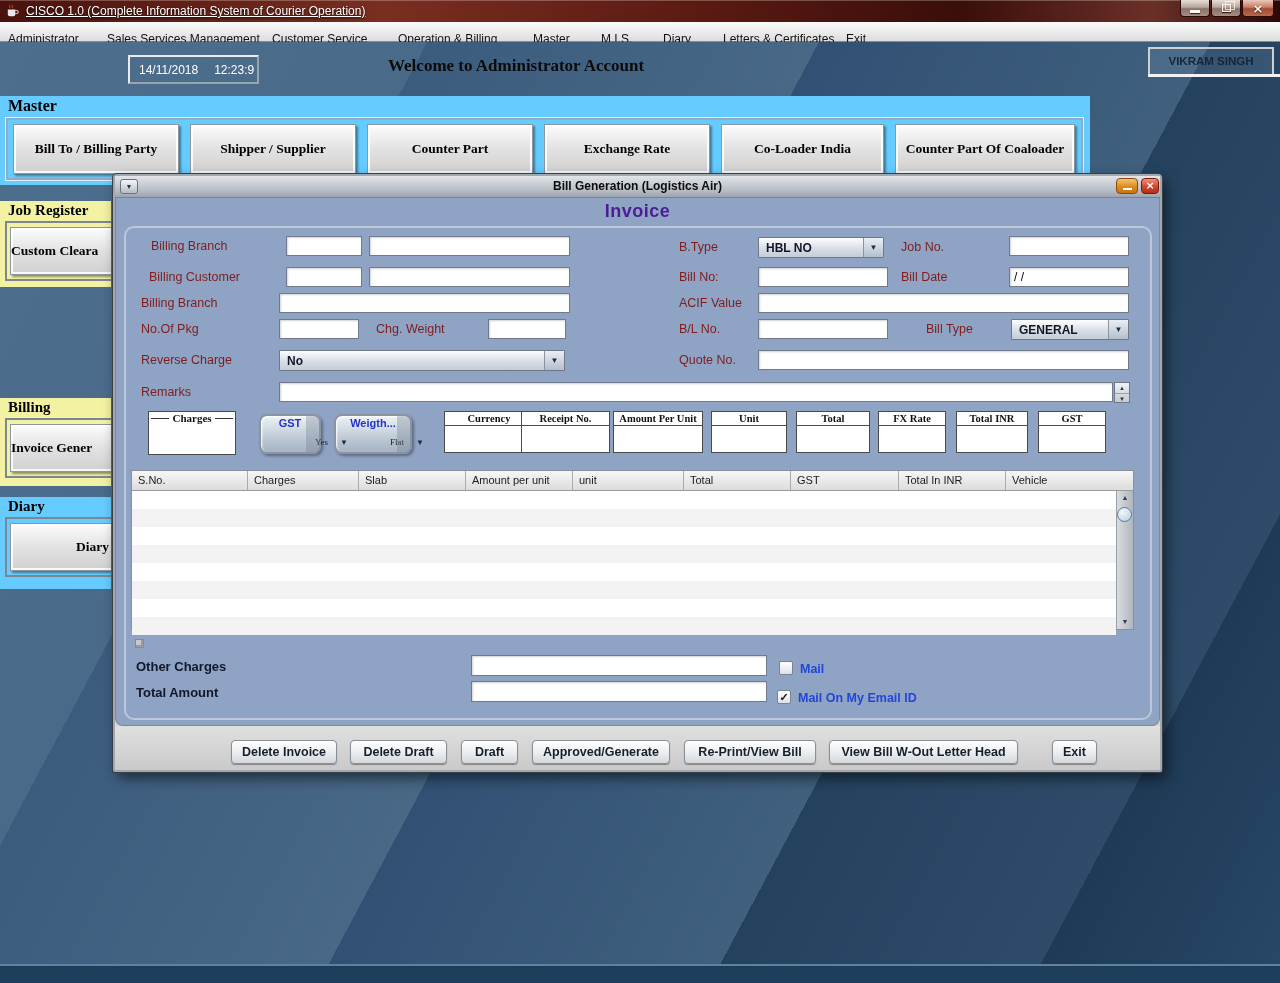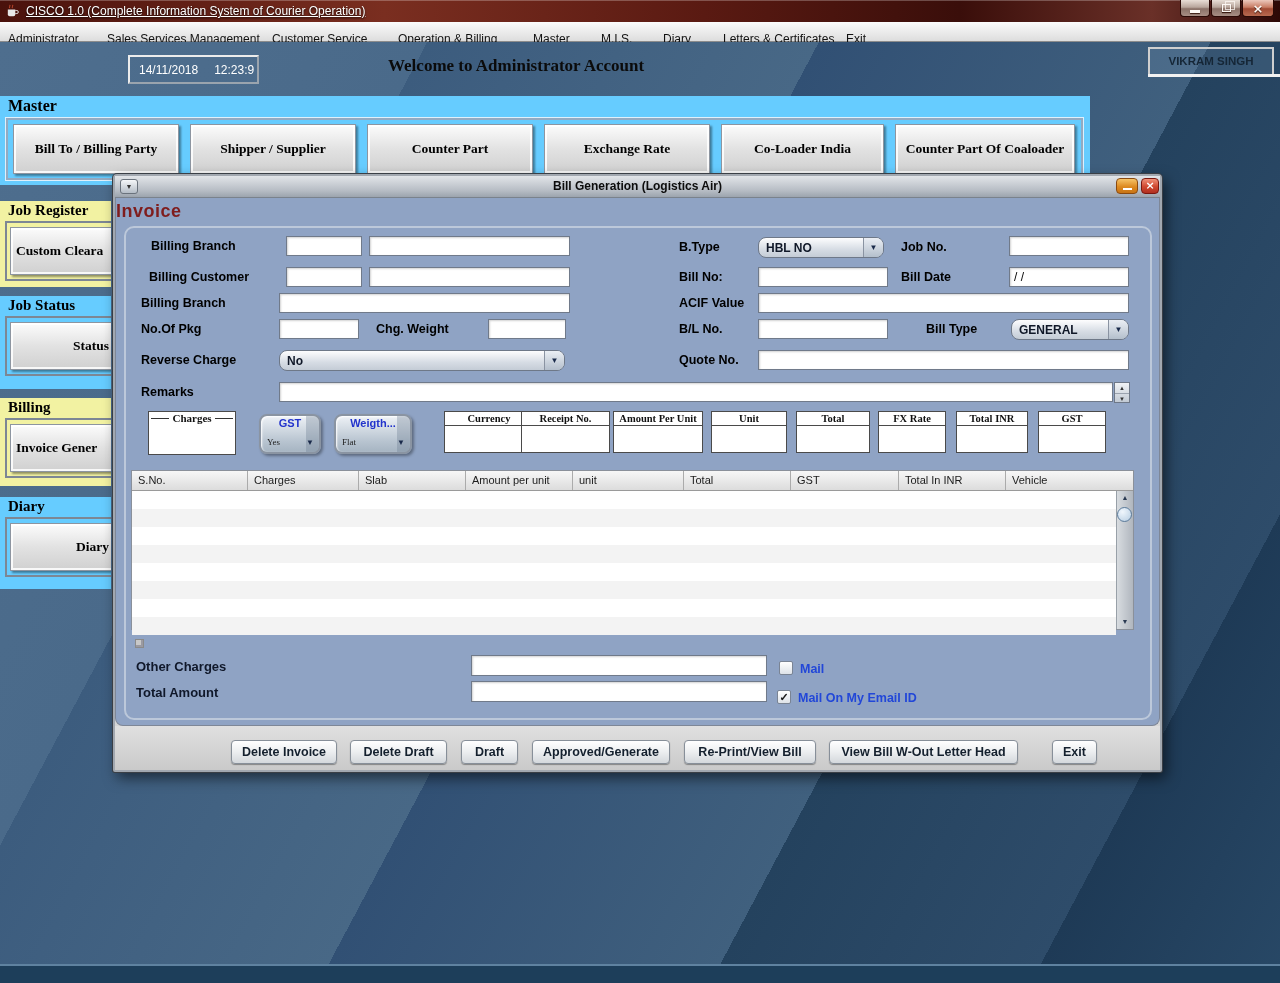--- a/index.html
+++ b/index.html
@@ -55,69 +55,69 @@
 
   
   .side-sec { position:absolute; left:0; width:111px; overflow:hidden; }
   .side-sec .sect-title { font-size:15px; }
   .side-box { margin:2px 0 0 5px; width:120px; border:2px solid #7d8794; padding:4px 3px; }
   .sb-btn { width:114px; height:48px; line-height:46px; }
   .sec-jr{top:159px; height:86px; background:#f2f2a2;}
   .sec-js{top:254px; height:93px; background:#66ccff;}
   .sec-bl{top:356px; height:88px; background:#f2f2a2;}
   .sec-dr{top:455px; height:92px; background:#66ccff;}
-  .al{justify-content:flex-start; padding-left:5px;}
+  .al{justify-content:flex-start; }
   .ar{justify-content:flex-end; padding-right:14px;}
 
   
   .dialog { position:absolute; left:113px; top:174px; width:1049px; height:598px;
     border:2px solid #a2a8b0; border-radius:4px 4px 2px 2px;
     box-shadow:0 0 0 1px #3a3f46, 4px 6px 14px rgba(0,0,0,.55); background:#d6d6d6; }
   .dlg-titlebar { position:absolute; left:0; top:0; width:1045px; height:22px;
     background:linear-gradient(#e2e5e9,#b6bcc4 70%,#9ca4ae); border-bottom:1px solid #7a828c;
     text-align:center; font-weight:bold; font-size:12px; color:#0c0c0c; line-height:21px; }
   .dlg-menu-btn { position:absolute; left:5px; top:3px; width:18px; height:15px; border:1px solid #6a727c; border-radius:3px;
     background:linear-gradient(#f5f7f9,#b4bcc6); font-size:7px; color:#333; text-align:center; line-height:14px; }
   .dlg-min { position:absolute; left:1001px; top:2px; width:22px; height:16px; border:1px solid #8a4a10; border-radius:4px;
     background:linear-gradient(#f6c468,#dd8a20 55%,#c87414); }
   .dlg-min i { position:absolute; left:6px; bottom:3px; width:9px; height:2px; background:#fff; }
   .dlg-close { position:absolute; left:1026px; top:2px; width:18px; height:16px; border:1px solid #7a1810; border-radius:4px;
     background:linear-gradient(#f09078,#d04830 55%,#b03020); text-align:center; line-height:14px;
     font:bold 11px "DejaVu Sans", sans-serif; color:#fff; }
 
   .dlg-body { position:absolute; left:0; top:22px; width:1045px; height:528px; background:#8fa3c4;
     border:1px solid #7e8797; border-top:none; border-radius:0 0 8px 8px; }
-  .dlg-heading { position:absolute; left:0; top:3px; width:100%; 
-    font-weight:bold; font-size:18px; color:#7f1d1d; letter-spacing:.5px; }
+  .dlg-heading { position:absolute; left:0; top:3px; width:100%; text-align:center;
+    font-weight:bold; font-size:18px; color:#4c1d95; letter-spacing:.5px; }
   .form-panel { position:absolute; left:8px; top:28px; width:1028px; height:494px; border:2px solid #bcc8da; border-radius:10px; }
 
-  .flabel { position:absolute; font-weight:bold; font-size:12.5px; color:#000000; white-space:nowrap; }
+  .flabel { position:absolute; font-weight:normal; font-size:12.5px; color:#7f1d1d; white-space:nowrap; }
   .tin { position:absolute; height:20px; background:#fff; border:1px solid #707a8a;
     box-shadow:inset 1px 1px 2px rgba(0,0,0,.18); font-size:12px; padding:0 4px; font-family:"Liberation Sans",sans-serif; }
-  .combo { position:absolute; height:21px; border:1px solid #6e7888; border-radius:8px;
+  .combo { position:absolute; height:21px; border:1px solid #6e7888; border-radius:1px;
     background:linear-gradient(180deg,#fdfdfe,#d6dce4 60%,#c4ccd6); display:flex; align-items:center; overflow:hidden; }
   .combo .val { flex:1; padding:0 7px; font-weight:bold; font-size:12px; color:#101828; white-space:nowrap; }
   .combo .arrow { width:20px; align-self:stretch; border-left:1px solid #8a93a2; border-radius:0 2px 2px 0;
     background:linear-gradient(180deg,#eaeef4,#b4bfcc); display:flex; align-items:center; justify-content:center;
     font-size:8px; color:#1a2a4a; }
   .spinner { position:absolute; width:16px; height:21px; border:1px solid #6e7888; background:linear-gradient(#f0f2f5,#c2cad4);
     display:flex; flex-direction:column; }
   .spinner span { flex:1; font-size:6px; color:#333; text-align:center; line-height:10px; border-bottom:1px solid #9aa2ae; }
   .spinner span:last-child { border-bottom:none; }
 
   
   .fs-charges { position:absolute; left:32px; top:213px; width:88px; height:44px; background:#fff; border:1px solid #4a4a4a; }
   .fs-charges .lg { display:flex; align-items:center; gap:3px; padding:0 2px; font:bold 11px "Liberation Serif", serif; color:#111; }
   .fs-charges .lg::before, .fs-charges .lg::after { content:""; flex:1; height:1px; background:#333; }
   .mini-panel { position:absolute; top:216px; height:40px; border:2px solid #8a94a2; border-radius:8px;
     background:linear-gradient(180deg,#eef2f6,#b8c4d0 70%,#a6b4c2); box-shadow:inset 1px 1px 2px #fff, 2px 2px 3px rgba(0,0,0,.35); }
   .mini-panel::after { content:""; position:absolute; right:0; top:0; bottom:0; width:13px; background:rgba(110,125,145,.35); border-radius:0 6px 6px 0; }
   .mini-title { text-align:center; font:bold 11px "Liberation Sans", sans-serif; color:#2233cc; margin-top:1px; }
   .mini-combo { position:absolute; left:6px; bottom:5px; right:17px; display:flex; align-items:center; justify-content:space-between; }
-  .mini-combo .mval { font:9px "Liberation Serif", serif; color:#222; }
+  .mini-combo .mval { font:9px "Liberation Serif", serif; color:#222;margin-left:48px; }
   .mini-combo .marr { font-size:8px; color:#1a2a4a; position:relative; left:12px; z-index:2; }
   .gst-panel { left:143px; width:62px; }
   .wt-panel { left:218px; width:78px; }
   .chg-col { position:absolute; top:213px; }
   .chg-col .lbl { height:14px; background:#fff; border:1px solid #4a4a4a; border-bottom:none;
     font:bold 10.5px "Liberation Serif", serif; text-align:center; line-height:13px; color:#111; white-space:nowrap; overflow:hidden; }
   .chg-col .box { height:28px; background:#fff; border:1px solid #4a4a4a; }
   .cc0{left:328px;width:90px}.cc1{left:405px;width:89px}.cc2{left:497px;width:90px}.cc3{left:595px;width:76px}
   .cc4{left:680px;width:74px}.cc5{left:762px;width:68px}.cc6{left:840px;width:72px}.cc7{left:922px;width:68px}
 
@@ -210,26 +210,20 @@
         <div class="bevel-btn mb5">Counter Part Of Coaloader</div>
       </div>
     </div>
 
     <div class="side-sec sec-jr">
       <div class="sect-title">Job Register</div>
       <div class="side-box">
         <div class="bevel-btn sb-btn al">Custom Cleara</div>
       </div>
     </div>
-    <div class="side-sec sec-js">
-      <div class="sect-title">Job Status</div>
-      <div class="side-box">
-        <div class="bevel-btn sb-btn ar">Status</div>
-      </div>
-    </div>
     <div class="side-sec sec-bl">
       <div class="sect-title">Billing</div>
       <div class="side-box">
         <div class="bevel-btn sb-btn al">Invoice Gener</div>
       </div>
     </div>
     <div class="side-sec sec-dr">
       <div class="sect-title">Diary</div>
       <div class="side-box">
         <div class="bevel-btn sb-btn ar">Diary</div>

